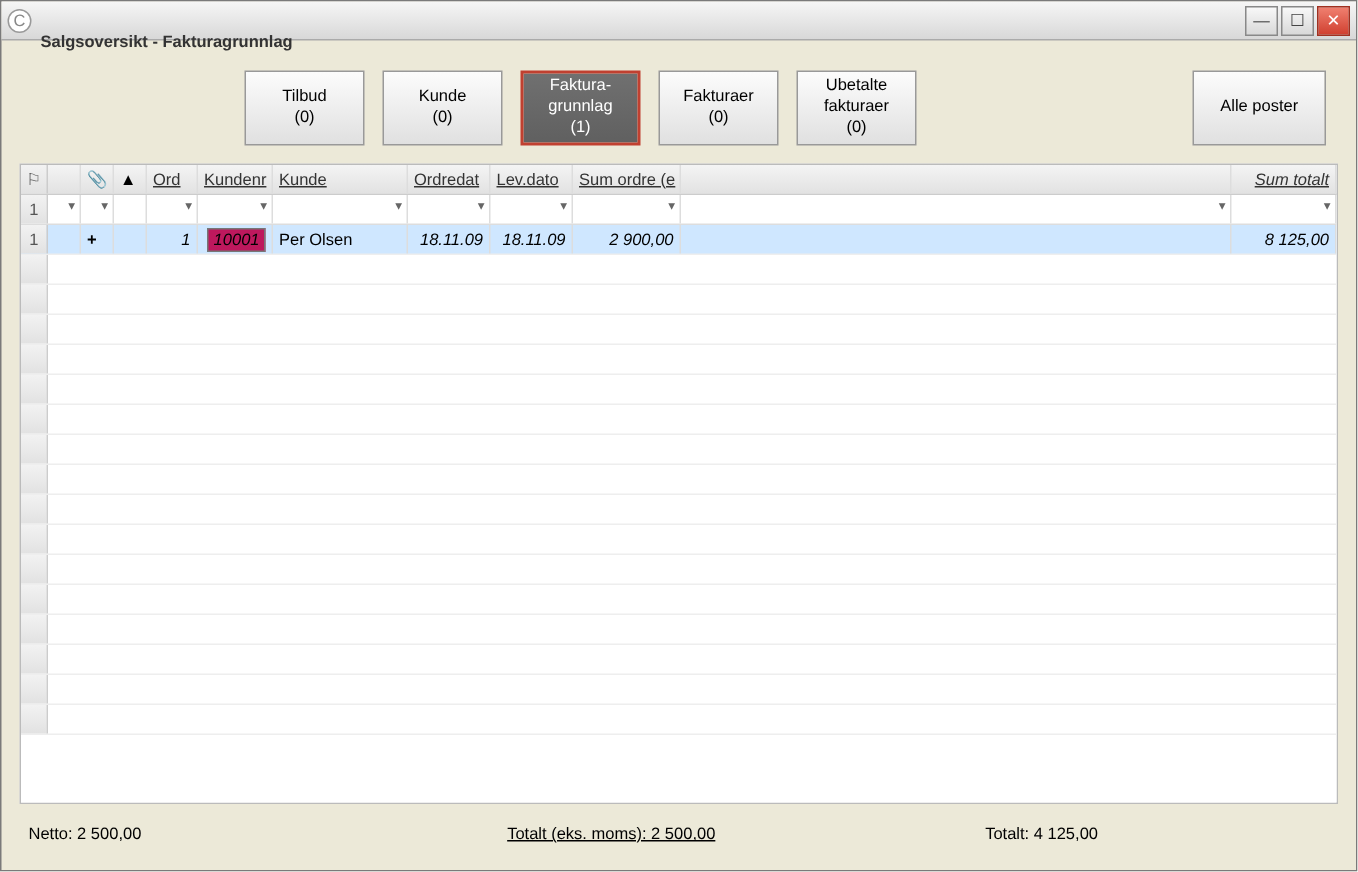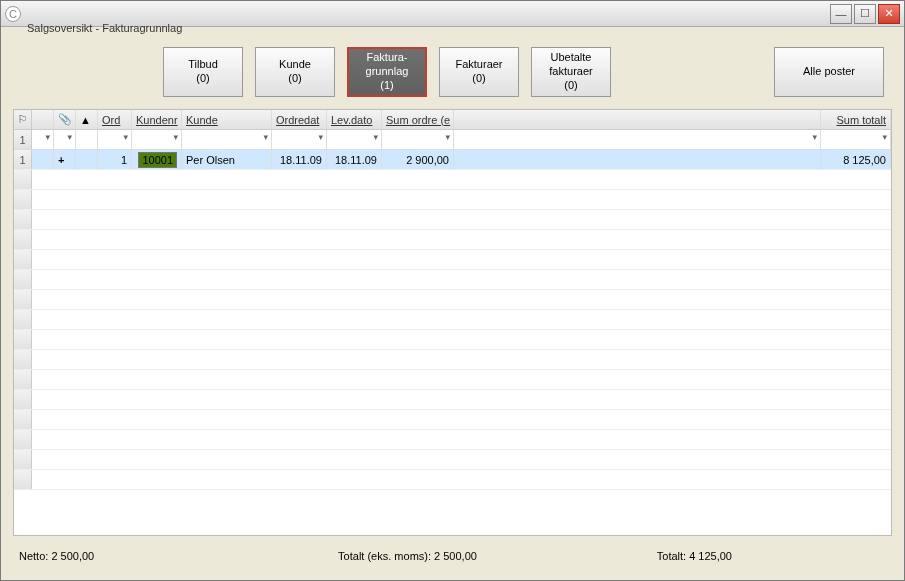--- a/index.html
+++ b/index.html
@@ -1,54 +1,54 @@
 <!DOCTYPE html>
 <html><head>
 <meta charset="utf-8">
 <style>
   * { box-sizing: border-box; margin: 0; padding: 0; font-family: Tahoma, Arial, sans-serif; font-size: 11px; }
   body { background: #fff; }
   .window { width: 905px; height: 581px; border: 1px solid #7a7a7a; display: flex; flex-direction: column; background: #ece9d8; }
   .titlebar { height: 26px; background: linear-gradient(#f6f6f6, #d8d8d8); display: flex; align-items: center; padding: 0 4px; border-bottom: 1px solid #aaa; }
   .titlebar .app-icon { width: 16px; height: 16px; border: 1px solid #999; border-radius: 8px; margin-right: 6px; background: #fff; display:flex; align-items:center; justify-content:center; color:#888;}
-  .titlebar .title { flex: 1; font-weight: normal; color: #333; margin-top: 28px; }
+  .titlebar .title { flex: 1; font-weight: bold; color: #333; margin-top: 28px; }
   .titlebar .win-btns { display: flex; gap: 2px; }
   .win-btn { width: 22px; height: 20px; border: 1px solid #888; background: linear-gradient(#f8f8f8,#d8d8d8); display:flex; align-items:center; justify-content:center; color:#444; cursor:pointer;}
   .win-btn.close { background: linear-gradient(#f08070,#d04030); color:#fff; border-color:#a03020;}
   .content { flex: 1; padding: 12px; display: flex; flex-direction: column; gap: 8px; position: relative; }
   .top-toolbar { display: flex; gap: 12px; padding: 8px 8px 4px 8px; }
   .top-toolbar .spacer-left { width: 130px; }
   .tab-btn { width: 80px; height: 50px; border: 1px solid #999; background: linear-gradient(#fcfcfc,#e0e0e0); display:flex; flex-direction: column; align-items:center; justify-content:center; text-align:center; line-height: 1.25; cursor:pointer; padding: 2px; }
   .tab-btn.active { border: 2px solid #c04030; background: linear-gradient(#707070,#606060); color:#fff; }
-  .tab-btn.wide { width: 110px; }
+  .tab-btn.wide { width: 89px; }
   .top-toolbar .spacer { flex: 1; }
   .main-row { flex: 1; display: flex; gap: 10px; min-height: 0; }
   .grid-wrap { flex: 1; display:flex; flex-direction:column; border:1px solid #bbb; background:#fff; min-height:0; }
   .grid-header, .grid-filter, .grid-row { display:flex; height: 20px; align-items:stretch; }
   .grid-header { background: linear-gradient(#f4f4f4,#e2e2e2); border-bottom:1px solid #ccc; }
   .grid-filter { background: #fff; border-bottom:1px solid #ddd; }
   .grid-row { border-bottom:1px solid #eee; }
   .grid-row.data { background:#cfe7ff; }
   .grid-body { flex:1; overflow:auto; background:#fff; }
   .cell { border-right:1px solid #ddd; padding: 2px 4px; display:flex; align-items:center; overflow:hidden; white-space:nowrap; }
   .cell.hdr { font-weight:normal; color:#333; cursor:pointer; text-decoration: underline; }
   .cell.filt { position:relative; }
   .cell.filt::after { content:"▾"; position:absolute; right:3px; top:2px; font-size:9px; color:#666; }
-  .cell.num { justify-content:flex-end; }
+  .cell.num { justify-content:flex-end;font-style:italic; }
   .row-handle { width: 18px; background:linear-gradient(#f2f2f2,#e2e2e2); border-right:1px solid #ccc; display:flex; align-items:center; justify-content:center; color:#555;}
   .c-flag{width:22px;} .c-clip{width:22px;} .c-sort{width:22px;} .c-ord{width:34px;} .c-kundenr{width:50px;} .c-kunde{width:90px;} .c-ordredat{width:55px;} .c-levdato{width:55px;} .c-sumordre{width:72px;} .c-filler{flex:1;} .c-sumtotal{width:70px;}
   .side-btns { width: 140px; display:flex; flex-direction:column; gap:4px; }
   .side-btns .gap { height: 14px; }
   .side-btn { height: 24px; border:1px solid #999; background:linear-gradient(#fcfcfc,#e2e2e2); display:flex; align-items:center; justify-content:center; cursor:pointer; text-decoration: underline; }
   .side-btn.highlight { border:2px solid #c04030; }
   .footer-row { height: 24px; display:flex; align-items:center; padding: 0 6px; gap: 20px; }
-  .footer-row .f-left{ width:260px;} .footer-row .f-mid{flex:1; text-align:center;} .footer-row .f-right{width:200px; text-align:right; padding-right: 4px;}
+  .footer-row .f-left{ width:260px;} .footer-row .f-mid{flex:1; text-align:center;text-decoration:underline;} .footer-row .f-right{width:200px; text-align:right; padding-right: 4px;}
   .bottom-side { width:140px; display:flex; flex-direction:column; gap:4px;}
   .empty-row { height:20px; border-bottom:1px solid #eee; display:flex;}
-  .kundenr-box { border:1px solid #777; background:#4d7c0f; padding:0 3px; display:inline-flex; align-items:center; height:16px;}
+  .kundenr-box { border:1px solid #777; background:#be185d; padding:0 3px; display:inline-flex; align-items:center; height:16px;}
   .plus { font-weight:bold; }
 </style>
 </head>
 <body>
 
 <div class="window">
   <div class="titlebar">
     <div class="app-icon">C</div>
     <div class="title">Salgsoversikt - Fakturagrunnlag</div>
     <div class="win-btns">

